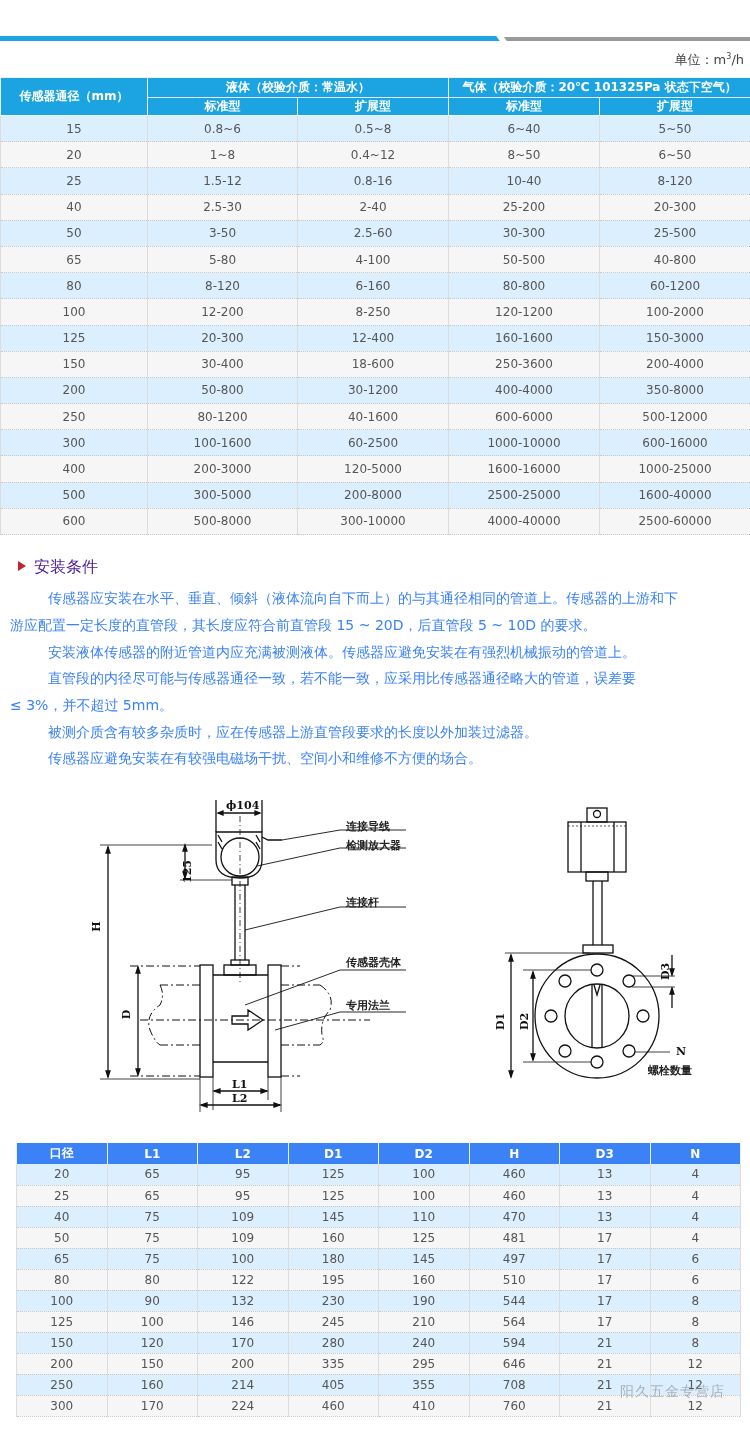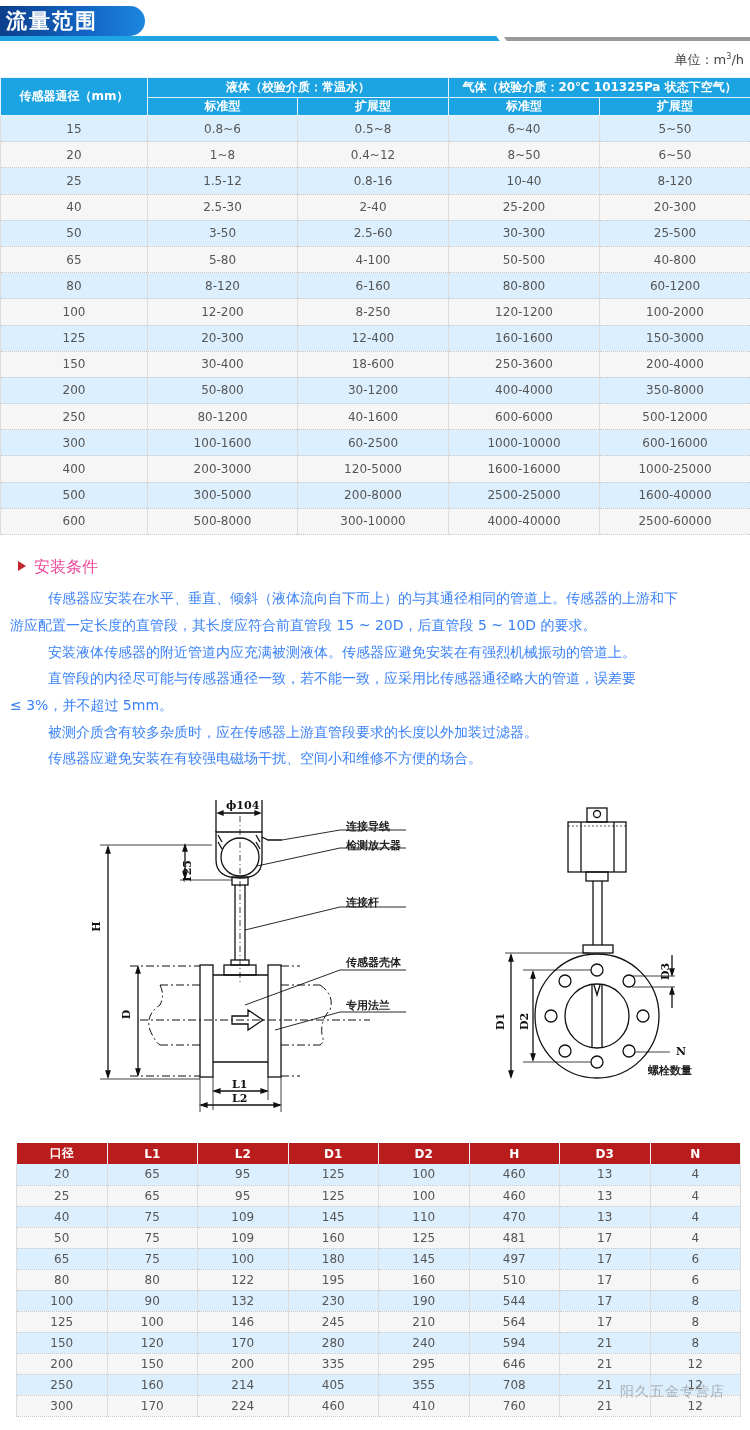--- a/index.html
+++ b/index.html
@@ -34,43 +34,42 @@
   .flow-table td {
     height: 26.2px; font-size: 12px; color: #555; text-align: center;
     border-left: 1px solid #dcdcdc; border-right: 1px solid #dcdcdc;
     border-bottom: 1px dotted #c8c8c8;
   }
   .flow-table tr:nth-child(odd) td, .dim-table tr:nth-child(odd) td { background: #dcefff; }
   .flow-table tr:nth-child(even) td, .dim-table tr:nth-child(even) td { background: #f6f6f6; }
 
   
   .install { position: absolute; left: 0; top: 556px; width: 750px; }
-  .install-title { position: absolute; left: 18px; top: 0; font-size: 16px; color: #ec4899; line-height: 22px; }
+  .install-title { position: absolute; left: 18px; top: 0; font-size: 16px; color: #4c1d95; line-height: 22px; }
   .install-title .tri { display: inline-block; width: 0; height: 0; border-top: 5px solid transparent; border-bottom: 5px solid transparent; border-left: 8px solid #c0262d; margin-right: 8px; vertical-align: 1px; }
   .para { position: absolute; left: 10px; width: 735px; font-size: 14px; color: #3b82f6; line-height: 27px; }
   .para .ind { display: inline-block; width: 38px; }
 
   
   .diagram { position: absolute; left: 0; top: 780px; width: 750px; height: 350px; }
   .diagram svg { position: absolute; left: 0; top: 0; }
   .dlabel { position: absolute; font-size: 11px; font-weight: bold; color: #222; white-space: nowrap; }
   .dim { position: absolute; font-family: "DejaVu Serif", "Liberation Serif", serif; font-size: 11px; font-weight: bold; color: #111; }
 
   
   .dim-table { position: absolute; left: 16px; top: 1143px; width: 725px; }
-  .dim-table th { background: #b91c1c; color: #fff; font-weight: bold; font-size: 12px; height: 21px; border-left: 1px solid #e8f4fb; border-right: 1px solid #e8f4fb; text-align: center; margin-left: 28px; }
+  .dim-table th { background: #3b82f6; color: #fff; font-weight: bold; font-size: 12px; height: 21px; border-left: 1px solid #e8f4fb; border-right: 1px solid #e8f4fb; text-align: center; margin-left: 28px; }
   .dim-table td { height: 21px; font-size: 12px; color: #555; text-align: center; border-left: 1px solid #dcdcdc; border-right: 1px solid #dcdcdc; border-bottom: 1px dotted #c8c8c8; }
 
   .watermark { position: absolute; left: 620px; top: 1383px; font-family: "DejaVu Serif", serif; font-size: 14px; color: rgba(150,150,150,0.7); letter-spacing: 1px; }
 </style>
 </head>
 <body>
 
 <div class="sec-header">
-  <div class="sec-tab">流量范围</div>
   <div class="sec-line-blue"></div>
   <div class="sec-line-gray"></div>
   <div class="sec-line-notch"></div>
 </div>
 <div class="unit"><span>单位：m</span><sup>3</sup><span>/h</span></div>
 
 <table class="flow-table">
   <colgroup>
     <col style="width:147px">
       <col style="width:150px">

